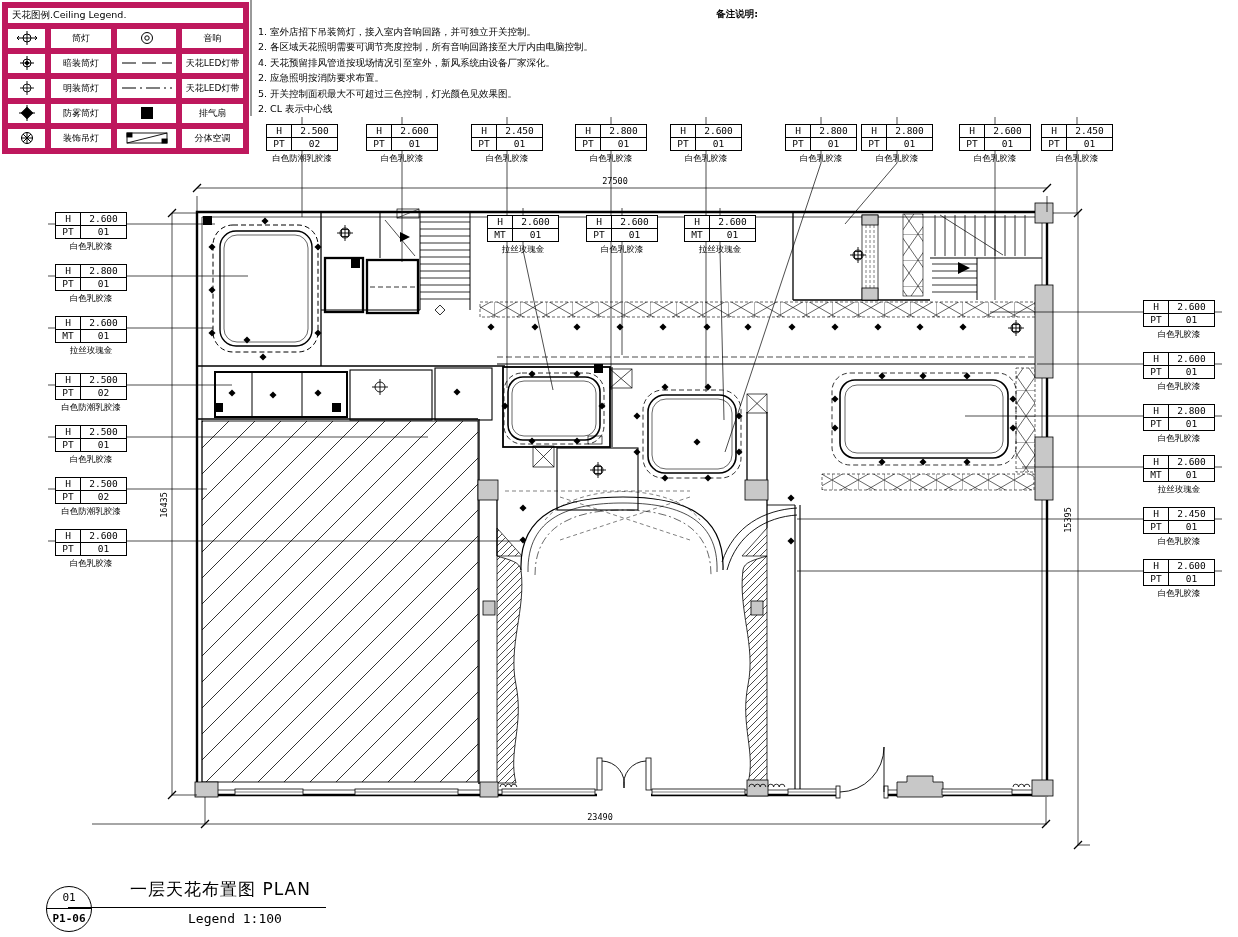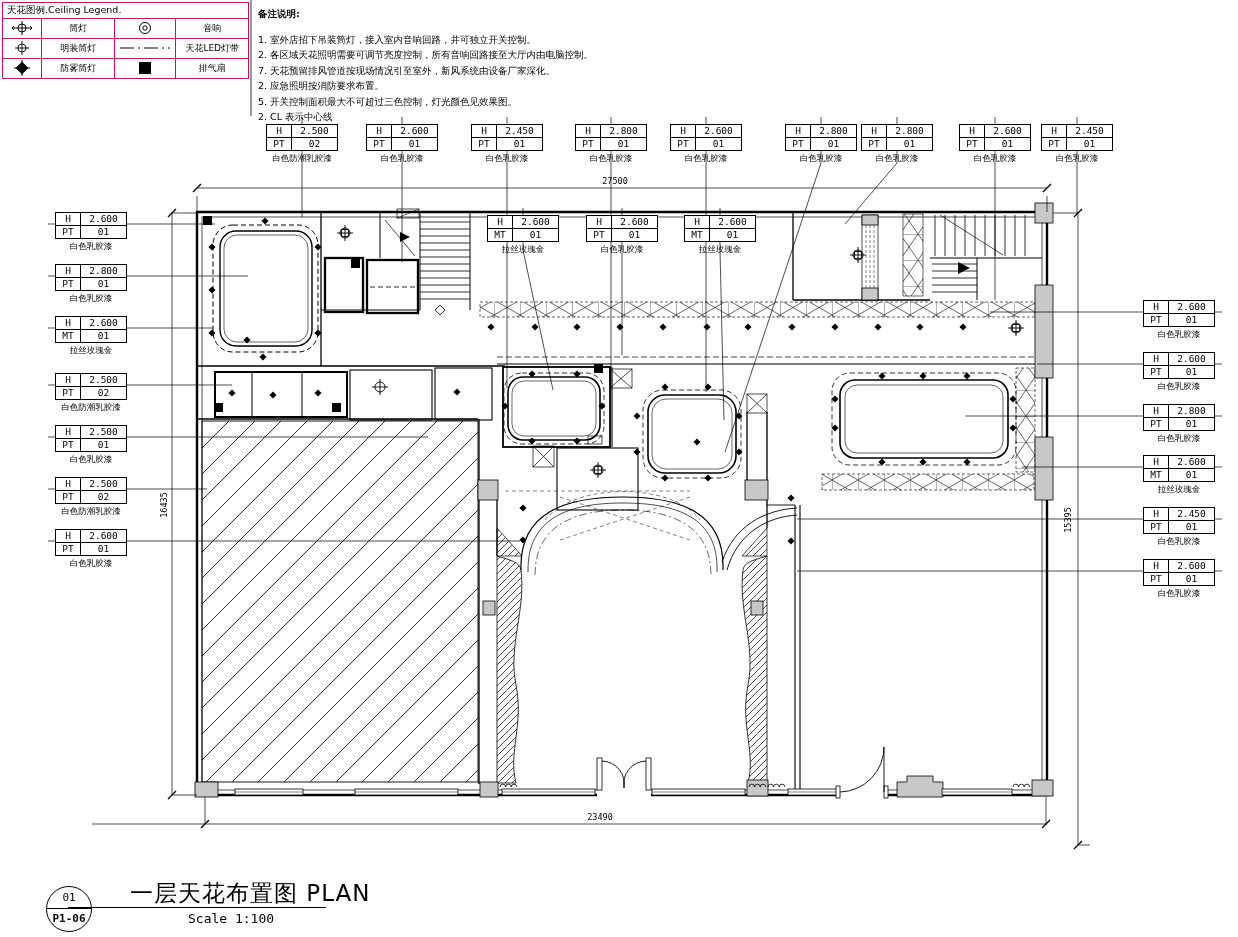--- a/index.html
+++ b/index.html
@@ -2,43 +2,43 @@
 <html><head>
 <meta charset="utf-8">
 <style>
   html,body{margin:0;padding:0;background:#fff;}
   #sheet{position:relative;width:1238px;height:937px;background:#fff;overflow:hidden;
          font-family:"DejaVu Sans",sans-serif;color:#000;}
   svg text{font-family:"DejaVu Sans Mono",monospace;}
   
   #legend{position:absolute;left:2px;top:2px;width:247px;border-collapse:collapse;
           font-size:9px;background:#fff;}
-  #legend td,#legend th{border:1px solid #be185d;padding:0;height:19px;text-align:center;vertical-align:middle;}
+  #legend td,#legend th{border:6px solid #be185d;padding:0;height:19px;text-align:center;vertical-align:middle;}
   #legend th{height:15px;text-align:left;padding-left:4px;font-weight:normal;font-size:9.5px;}
   #legend .c-sym1{width:38px;} #legend .c-nm1{width:73px;} #legend .c-sym2{width:60px;} #legend .c-nm2{width:72px;}
   
   #notes{position:absolute;left:258px;top:6px;width:500px;font-size:9.5px;line-height:15.5px;}
-  #notes .nt{font-weight:bold;margin-bottom:10px;}
+  #notes .nt{font-weight:bold;margin-bottom:2px;text-align:right;}
   #notes div{white-space:nowrap;}
   
   .co{position:absolute;width:72px;z-index:3;}
   .co-grid{display:grid;grid-template-columns:25px 45px;border:1px solid #000;background:#fff;}
   .co-grid span{display:block;height:12px;line-height:12px;text-align:center;
     font-size:9.5px;font-family:"DejaVu Sans Mono",monospace;}
   .co-grid .r1{border-bottom:1px solid #000;}
   .co-grid .c1{border-right:1px solid #000;}
   .co-desc{position:absolute;top:29px;left:50%;transform:translateX(-50%);
     white-space:nowrap;font-size:8.5px;}
   
   #titleblock{position:absolute;left:40px;top:878px;width:320px;z-index:3;}
   #tb-circle{position:absolute;left:6px;top:8px;width:44px;height:44px;border:1px solid #000;
     border-radius:50%;font-size:11px;text-align:center;font-family:"DejaVu Sans Mono",monospace;}
   #tb-circle .n1{display:block;height:21px;line-height:22px;border-bottom:1px solid #000;}
   #tb-circle .n2{display:block;height:21px;line-height:20px;font-weight:bold;}
-  #tb-title{position:absolute;left:90px;top:0px;font-size:23px;letter-spacing:1px;white-space:nowrap;}
+  #tb-title{position:absolute;left:90px;top:0px;font-size:17px;letter-spacing:1px;white-space:nowrap;}
   #tb-rule{position:absolute;left:28px;top:29px;width:258px;border-top:1.5px solid #000;}
   #tb-scale{position:absolute;left:148px;top:33px;font-size:13px;font-family:"DejaVu Sans Mono",monospace;}
 </style>
 </head>
 <body>
 
 <div id="sheet">
 
 <svg width="1238" height="937" viewBox="0 0 1238 937" style="position:absolute;left:0;top:0;z-index:1;" xmlns="http://www.w3.org/2000/svg">
   <defs>
@@ -363,20 +363,36 @@
               <g stroke="#000" fill="none" stroke-width="1">
                 <circle cx="17" cy="8" r="5.5"></circle>
                 <circle cx="17" cy="8" r="2.2"></circle>
               </g>
             </svg></td>
     <td class="c-nm2">音响</td>
   </tr>
   <tr>
     <td>
       <svg width="34" height="16">
+              <g stroke="#000" stroke-width="1">
+                <circle cx="17" cy="8" r="4" fill="none"></circle>
+                <path d="M10,8 H24 M17,1 V15" fill="none"></path>
+                <circle cx="17" cy="8" r="1.6" fill="#000"></circle>
+              </g>
+            </svg></td>
+    <td>暗装筒灯</td>
+    <td>
+      <svg width="56" height="16">
+              <path d="M3,8 H53" stroke="#000" stroke-width="1.2" stroke-dasharray="14,6"></path>
+            </svg></td>
+    <td>天花LED灯带</td>
+  </tr>
+  <tr>
+    <td>
+      <svg width="34" height="16">
               <g stroke="#000" fill="none" stroke-width="0.9">
                 <circle cx="17" cy="8" r="4"></circle>
                 <path d="M10,8 H24 M17,1 V15"></path>
               </g>
             </svg></td>
     <td>明装筒灯</td>
     <td>
       <svg width="56" height="16">
               <path d="M3,8 H53" stroke="#000" stroke-width="1.2" stroke-dasharray="14,4,2,4"></path>
             </svg></td>
@@ -390,28 +406,48 @@
                 <path d="M9,8 H25 M17,0 V16" fill="none"></path>
               </g>
             </svg></td>
     <td>防雾筒灯</td>
     <td>
       <svg width="34" height="16">
               <rect x="11" y="2" width="12" height="12" fill="#000"></rect>
             </svg></td>
     <td>排气扇</td>
   </tr>
+  <tr>
+    <td>
+      <svg width="34" height="16">
+              <g stroke="#000" fill="none" stroke-width="1">
+                <circle cx="17" cy="8" r="5.5"></circle>
+                <path d="M13,4 L21,12 M13,12 L21,4 M17,2 V14 M11,8 H23"></path>
+              </g>
+            </svg></td>
+    <td>装饰吊灯</td>
+    <td>
+      <svg width="56" height="16">
+              <g stroke="#000" fill="none" stroke-width="0.9">
+                <rect x="8" y="3" width="40" height="10"></rect>
+                <path d="M8,13 L48,3"></path>
+                <rect x="8" y="3" width="5" height="4" fill="#000"></rect>
+                <rect x="43" y="9" width="5" height="4" fill="#000"></rect>
+              </g>
+            </svg></td>
+    <td>分体空调</td>
+  </tr>
 </tbody>
     </table>
 
 <div id="notes">
   <div class="nt">备注说明:</div>
   <div>1. 室外店招下吊装筒灯，接入室内音响回路，并可独立开关控制。</div>
   <div>2. 各区域天花照明需要可调节亮度控制，所有音响回路接至大厅内由电脑控制。</div>
-  <div>7. 天花预留排风管道按现场情况引至室外，新风系统由设备厂家深化。</div>
+  <div>4. 天花预留排风管道按现场情况引至室外，新风系统由设备厂家深化。</div>
   <div>2. 应急照明按消防要求布置。</div>
   <div>5. 开关控制面积最大不可超过三色控制，灯光颜色见效果图。</div>
   <div>2. CL 表示中心线</div>
 </div>
 
 <div id="callout-layer" style="position:absolute;left:0;top:0;width:100%;height:100%;z-index:2;">
       <div class="co" style="left: 266px; top: 124px;">
         <div class="co-grid">
           <span class="c1 r1">H</span>
           <span class="c2 r1">2.500</span>
@@ -638,16 +674,16 @@
       </div>
     </div>
 
 <div id="titleblock">
   <div id="tb-circle">
     <span class="n1">01</span>
     <span class="n2">P1-06</span>
   </div>
   <div id="tb-rule"></div>
   <div id="tb-title">一层天花布置图  PLAN</div>
-  <div id="tb-scale">Scale 1:100</div>
+  <div id="tb-scale">Legend 1:100</div>
 </div>
 
 </div>
 
 </body></html>

